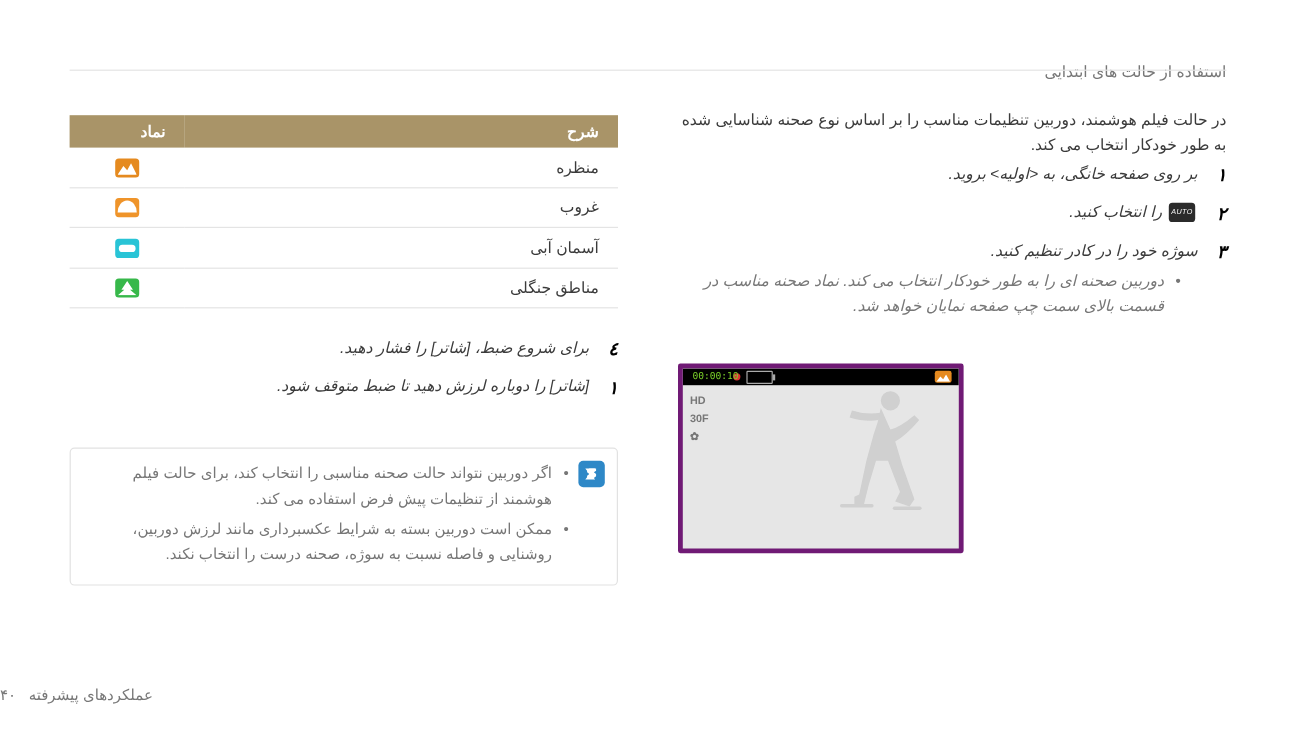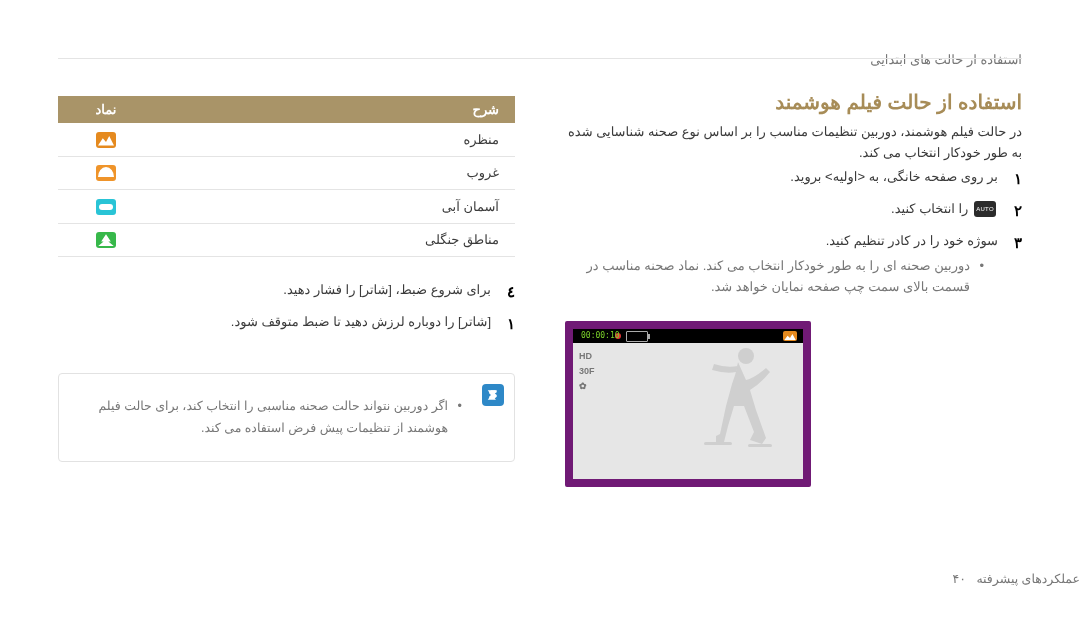--- a/index.html
+++ b/index.html
@@ -64,20 +64,21 @@
     list-style:none;
     margin:0;
     padding:0;
     counter-reset:step;
   }
   ol.steps > li{
     counter-increment:step;
     position:relative;
     padding:0 24px 10px 0;
     line-height:1.7;
+    font-style:italic;
   }
   ol.steps > li::before{
     content:counter(step,arabic-indic);
     position:absolute;
     right:0;
     top:0;
     font-weight:600;
     color:#000;
     font-size:15px;
   }
@@ -117,24 +118,24 @@
     align-items:center;
     justify-content:center;
     color:#fff;
     font-size:6px;
     letter-spacing:.3px;
   }
   
   .lcd{
     width:230px;
     height:150px;
-    border:8px solid #701a75;
+    border:4px solid #701a75;
     border-radius:2px;
     background:var(--lcd-bg);
-    margin-top:14px;
+    margin-top:28px;
     margin-right:auto;
     position:relative;
     overflow:hidden;
   }
   .lcd-top{
     position:absolute;
     top:0;left:0;right:0;
     height:14px;
     background:#000;
   }
@@ -204,21 +205,21 @@
     margin-top:6px;
   }
   table.icon-table thead th{
     background:var(--thead);
     color:var(--thead-text);
     font-weight:600;
     font-size:13px;
     padding:6px 16px;
     text-align:right;
   }
-  table.icon-table thead th:last-child{width:64px;text-align:center;}
+  table.icon-table thead th:last-child{width:64px;}
   table.icon-table tbody td{
     border-bottom:1px solid var(--rule);
     padding:8px 16px;
     font-size:13px;
   }
   table.icon-table tbody td.ic{
     text-align:center;
     width:64px;
   }
   .chip{
@@ -266,51 +267,50 @@
   .note-badge{
     position:absolute;
     right:10px;
     top:10px;
     width:22px;height:22px;
     border-radius:4px;
     background:var(--note-blue);
     display:flex;align-items:center;justify-content:center;
   }
   .note-badge svg{width:14px;height:14px;fill:#fff;}
-  .note ul{list-style:none;margin:12px;padding:0;}
+  .note ul{list-style:none;margin:0;padding:0;}
   .note li{
     position:relative;
     padding-right:14px;
     margin-bottom:4px;
   }
   .note li::before{
     content:"•";
     position:absolute;
     right:0;
     top:0;
   }
   .footer{
     position:absolute;
     bottom:44px;
     left:0;right:0;
-    text-align:right;
+    text-align:left;
     color:var(--muted);
     font-size:12.5px;
   }
 </style>
 </head>
 <body>
 
 <div class="breadcrumb">استفاده از حالت های ابتدایی</div>
 <div class="toprule"></div>
 
 <div class="cols">
 
   <div class="col-right">
-    <h1 class="section">استفاده از حالت فیلم هوشمند</h1>
     <p class="lead">در حالت فیلم هوشمند، دوربین تنظیمات مناسب را بر اساس نوع صحنه شناسایی شده به طور خودکار انتخاب می کند.</p>
 
     <ol class="steps">
       <li>بر روی صفحه خانگی، به &lt;اولیه&gt; بروید.</li>
       <li>
         <span class="mode-chip"></span>
         <span> را انتخاب کنید.</span>
       </li>
       <li>
         <span>سوژه خود را در کادر تنظیم کنید.</span>
@@ -381,20 +381,21 @@
 
     <div class="note">
       <span class="note-badge">
         <svg viewBox="0 0 24 24">
             <path d="M4 3h16v4l-4 3 4 3v4l-4 3H4v-4l4-3-4-3V6l4-3z" transform="scale(0.8) translate(3,2)"></path>
             <path d="M3 4h14l-6 8 6 8H3l6-8z" fill="#fff"></path>
           </svg>
       </span>
       <ul>
         <li>اگر دوربین نتواند حالت صحنه مناسبی را انتخاب کند، برای حالت فیلم هوشمند از تنظیمات پیش فرض استفاده می کند.</li>
+        <li>ممکن است دوربین بسته به شرایط عکسبرداری مانند لرزش دوربین، روشنایی و فاصله نسبت به سوژه، صحنه درست را انتخاب نکند.</li>
       </ul>
     </div>
   </div>
 </div>
 
 <div class="footer">
   <span>عملکردهای پیشرفته</span>&nbsp;&nbsp;
   <span>۴۰</span>
 </div>
 

